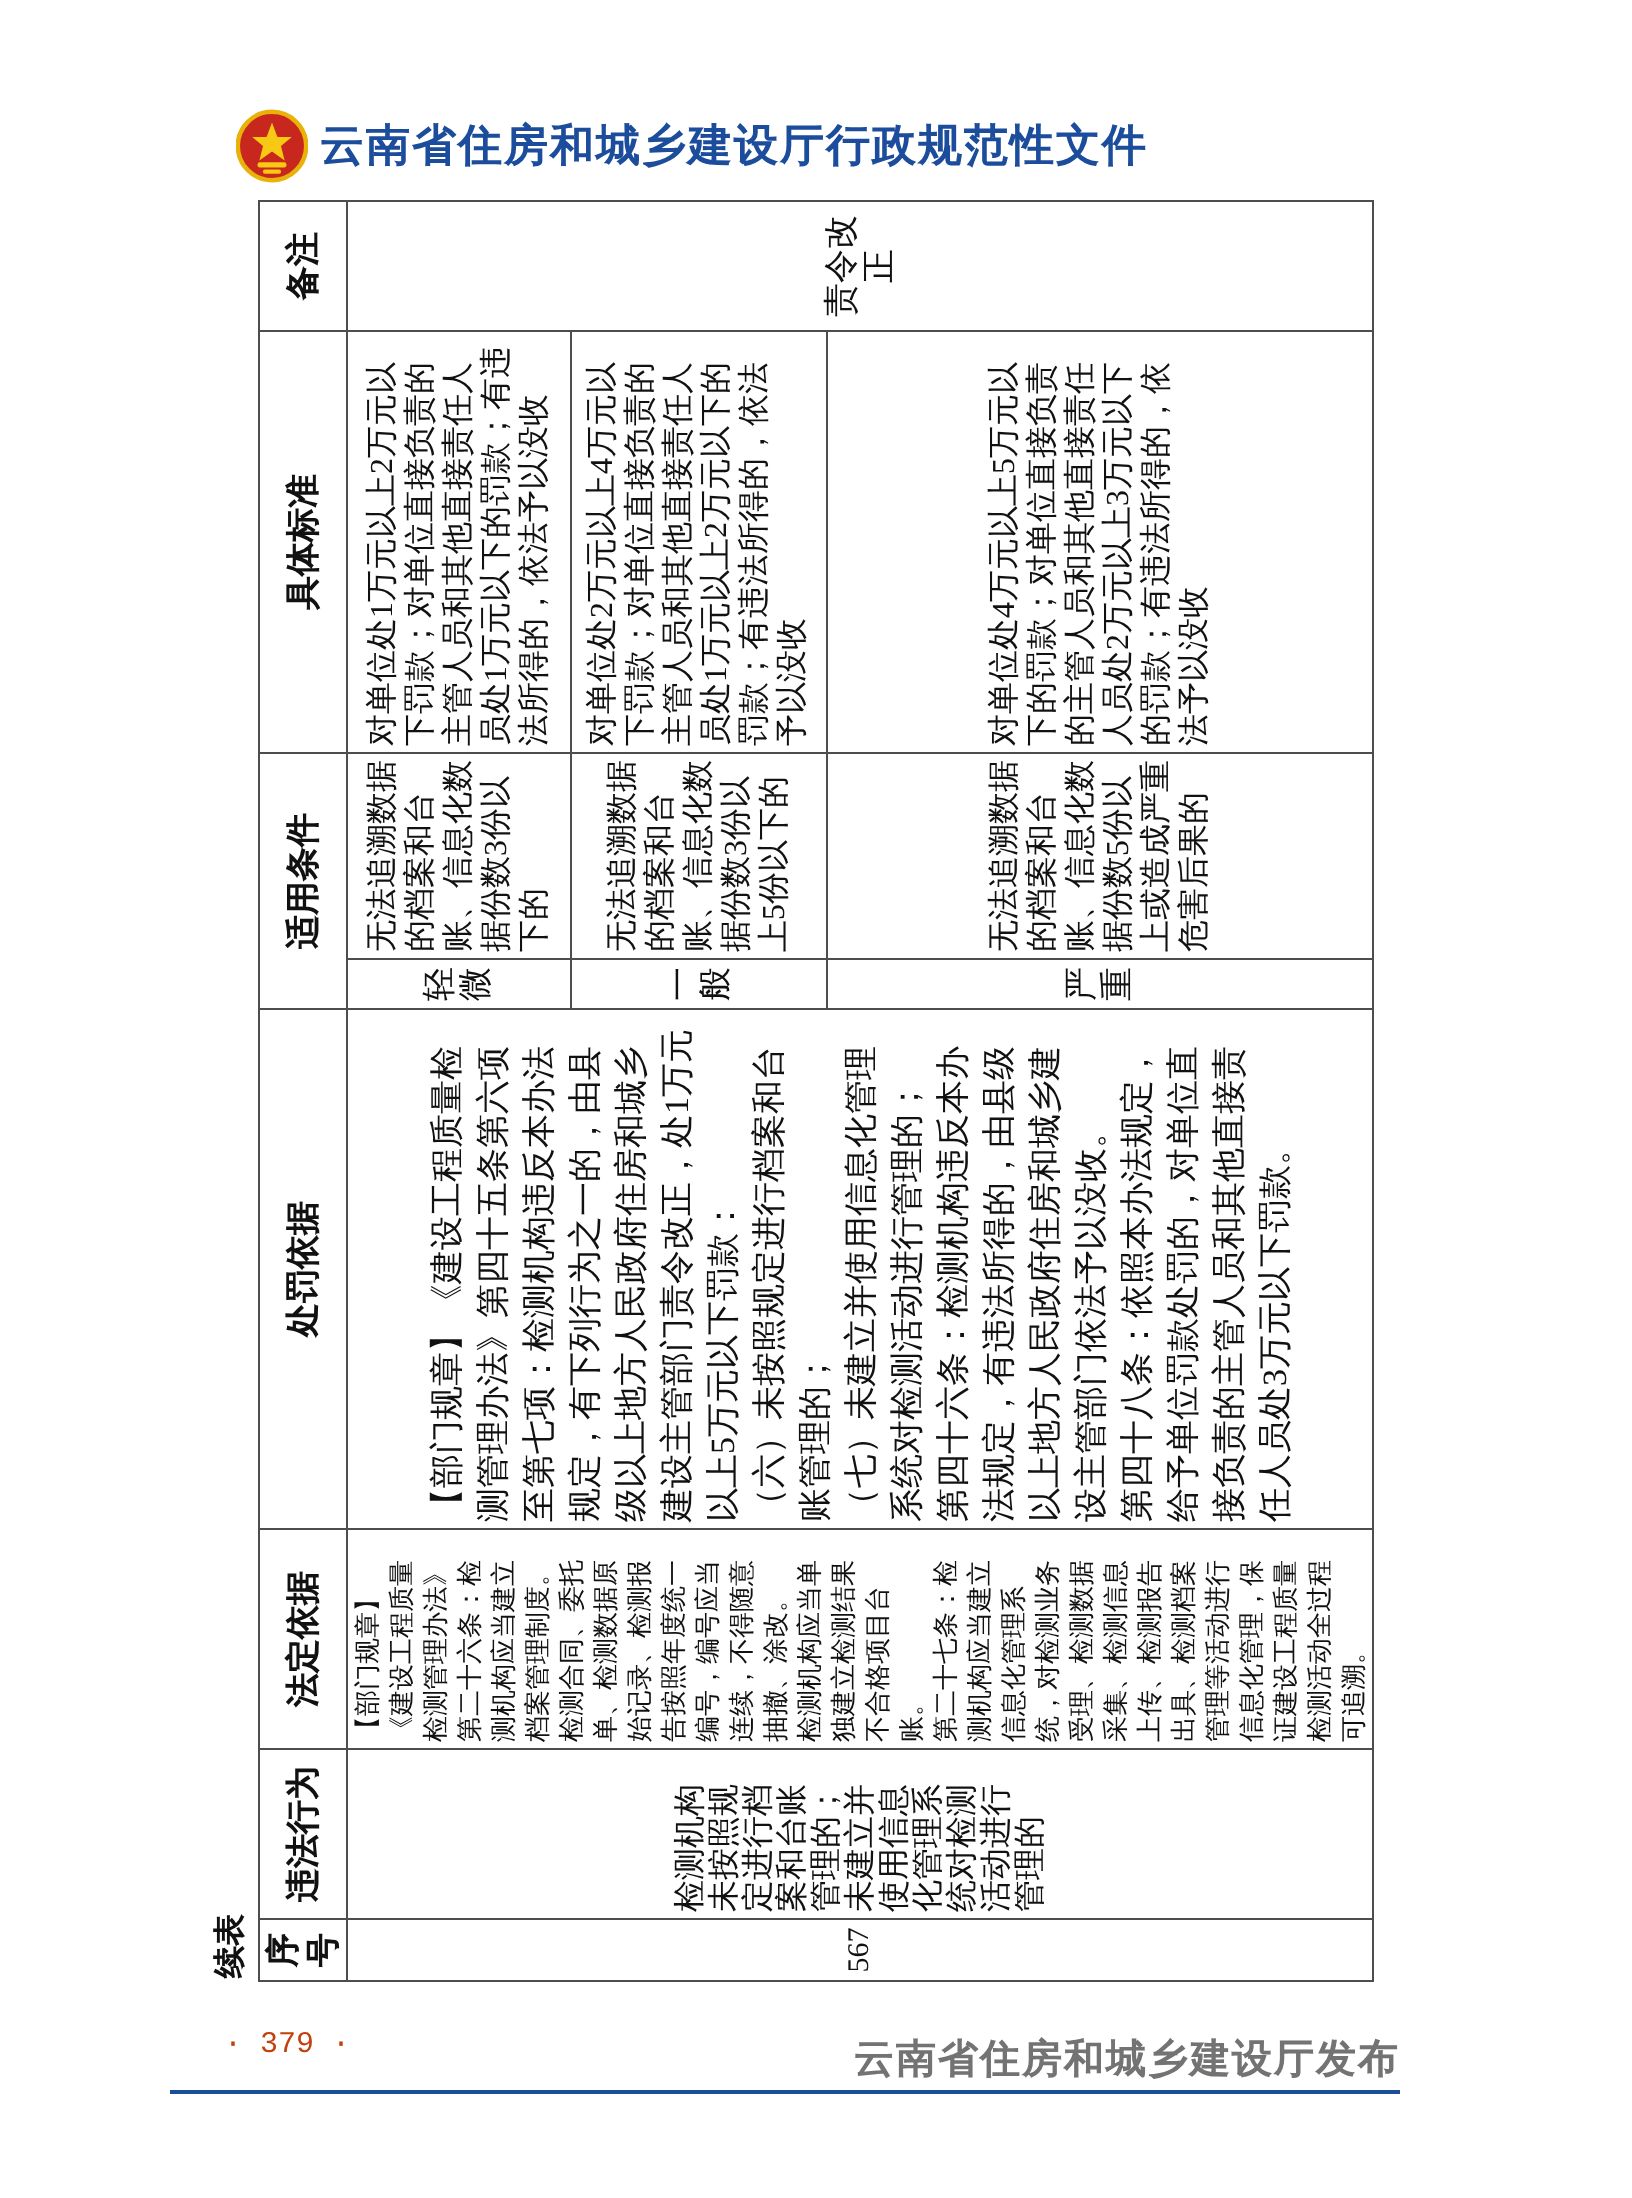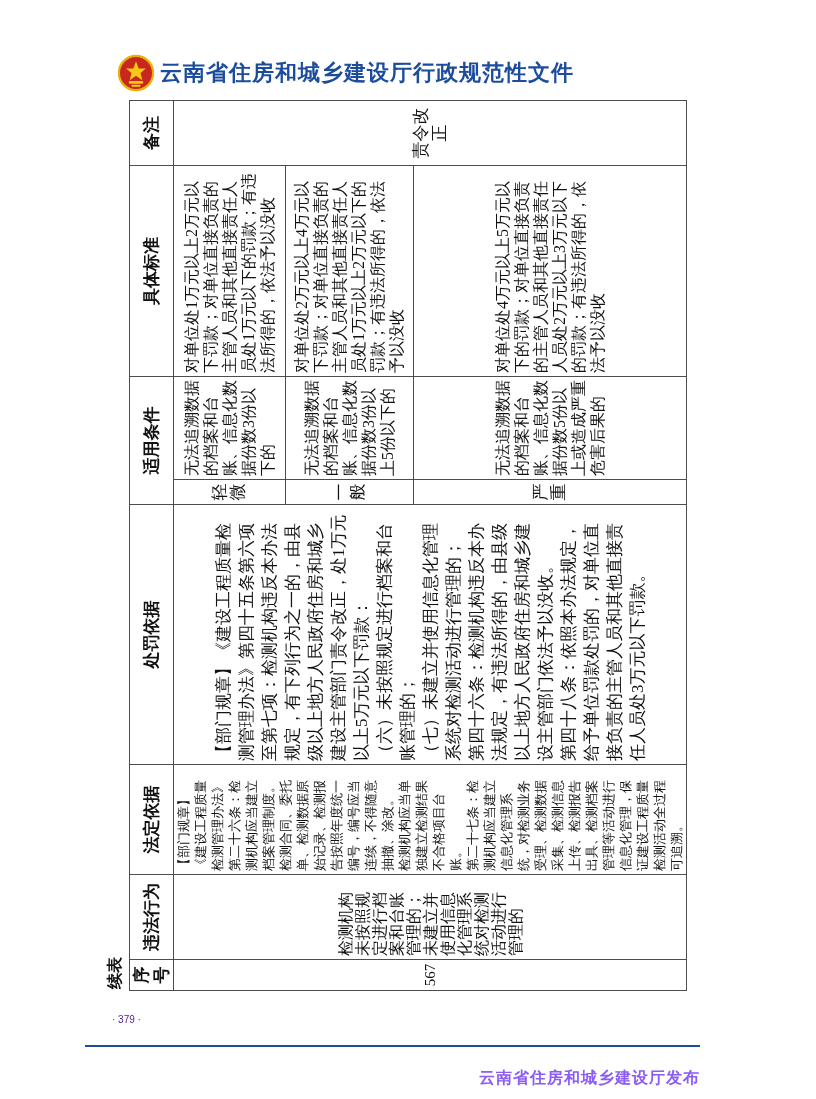--- a/index.html
+++ b/index.html
@@ -35,28 +35,28 @@
   td.c-id{font-size:15px;text-align:center;}
   td.c-violation{font-size:16px;line-height:17px;text-align:left;padding:1px 0 1px 1px;}
   td.c-legal{font-size:13px;line-height:17px;text-align:left;white-space:pre-line;padding:1px 2px;}
   td.c-penalty{font-size:17px;line-height:23px;text-align:left;white-space:pre-line;padding:2px 3px;}
   td.c-level{font-size:17px;line-height:18px;text-align:center;padding:1px 2px;}
   td.c-cond{font-size:16px;line-height:19px;text-align:left;padding:1px 2px;}
   td.c-std{font-size:16px;line-height:19px;text-align:left;padding:1px 2px;}
   td.c-remark{font-size:17px;line-height:19px;text-align:center;}
   
   .page-num{
-    position:absolute;left:112px;top:1014px;font-size:10px;color:#4c1d95;
-    font-family:Liberation Sans, sans-serif;
+    position:absolute;left:112px;top:1014px;font-size:15px;color:#c2410c;
+    font-family:Liberation Mono, monospace;
   }
   .footer-rule{position:absolute;left:85px;top:1045px;width:615px;height:2px;background:#1c4c9c;}
   .footer-pub{
-    position:absolute;left:85px;top:1068px;width:615px;text-align:right;
+    position:absolute;left:85px;top:1016px;width:615px;text-align:right;
     font-family:"Liberation Sans","DejaVu Sans",sans-serif;
-    font-size:16px;font-weight:bold;color:#8b5cf6;letter-spacing:1px;
+    font-size:20px;font-weight:bold;color:#737373;letter-spacing:1px;
   }
 </style>
 </head>
 <body>
 
 <div class="page">
 
   <div class="doc-header">
     <svg class="emblem" viewBox="0 0 40 42" aria-hidden="true">
       <circle cx="20" cy="21" r="19" fill="#c8271d"></circle>

